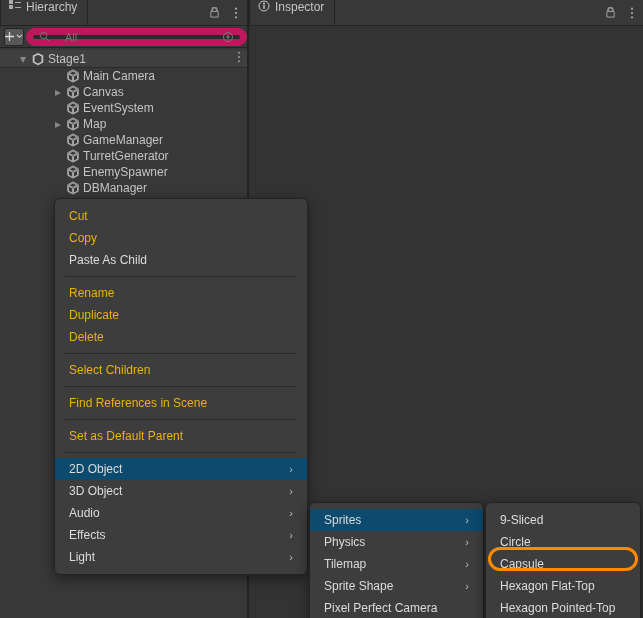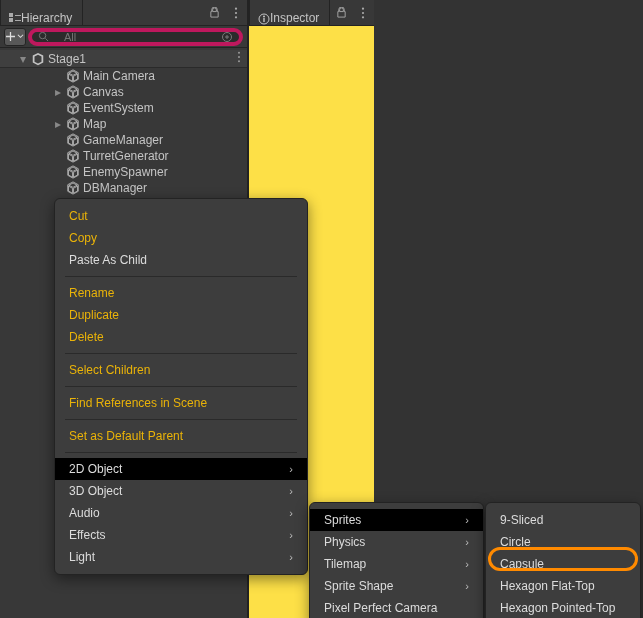--- a/index.html
+++ b/index.html
@@ -1,47 +1,47 @@
 <!DOCTYPE html>
 <html><head>
 <meta charset="utf-8">
 <style>
   * { box-sizing: border-box; margin: 0; padding: 0; font-family: -apple-system, "Segoe UI", Arial, sans-serif; font-size: 12px; }
   body { background:#383838; color:#c4c4c4; width:643px; height:618px; overflow:hidden; position:relative; }
 
   .panel-header { height:26px; background:#383838; border-bottom:1px solid #232323; display:flex; align-items:stretch; }
-  .tab { background:#383838; border:1px solid #232323; border-top:none; border-bottom:none; display:flex; align-items:flex-end; padding:0 10px 0 8px; font-size:11px; }
+  .tab { background:#383838; border:1px solid #232323; border-top:none; border-bottom:none; display:flex; align-items:flex-start; gap:5px; padding:0 10px 0 8px; font-size:11px; }
   .tab svg { flex:none; }
   .tab-spacer { flex:1; }
   .hdr-icon { width:22px; display:flex; align-items:center; justify-content:center; color:#aaa; }
 
   .split { display:flex; height:100%; }
   .left { width:249px; border-right:2px solid #232323; display:flex; flex-direction:column; background:#383838; }
-  .right { flex:1; display:flex; flex-direction:row; background:#fde047; }
+  .right { flex:1; display:flex; flex-direction:column; background:#7f1d1d; }
   .right-body { flex:1; background:#333333; }
 
   .hier-toolbar { height:22px; display:flex; align-items:center; gap:2px; padding:2px 4px; border-bottom:1px solid #232323; }
   .plus-drop { width:34px; height:18px; background:#585858; border:1px solid #242424; border-radius:3px; display:flex; align-items:center; justify-content:center; gap:2px; }
-  .search-box { flex:1; height:18px; background:#2b2b2b; border:4px solid #be185d; border-radius:9px; display:flex; align-items:center; gap:15px; padding:0 6px; color:#7a7a7a; font-size:11px; }
+  .search-box { flex:1; height:18px; background:#2b2b2b; border:7px solid #be185d; border-radius:9px; display:flex; align-items:center; gap:15px; padding:0 6px; color:#7a7a7a; font-size:11px; }
   .search-box input { background:transparent; border:none; outline:none; color:#c4c4c4; font-size:11px; flex:1; }
 
   .tree { flex:1; padding-top:2px; }
   .tree-row { height:16px; display:flex; align-items:center; gap:3px; padding-left:8px; font-size:11.5px; color:#c4c4c4; }
   .indent2 { padding-left:53px; }
   .foldout { width:10px; display:inline-flex; justify-content:center; color:#888; }
   .kebab-col { margin-left:auto; margin-right:4px; color:#888; }
   .scene-row { background:#3f3f3f; border-bottom:1px solid #2a2a2a; padding-left:18px; height:18px; }
 
   .ctx-menu { position:absolute; background:#3d3d3d; border:1px solid #232323; border-radius:6px; box-shadow:0 4px 14px rgba(0,0,0,.45); padding:6px 0; }
   .ctx-menu.main { left:54px; top:198px; width:254px; }
   .ctx-menu.sub1 { left:309px; top:502px; width:175px; }
   .ctx-menu.sub2 { left:485px; top:502px; width:156px; }
   .ctx-item { height:22px; display:flex; align-items:center; padding:0 14px; color:#dcdcdc; font-size:13px; justify-content:space-between; }
   .ctx-item.disabled { color:#eab308; }
-  .ctx-item.hover { background:#000000;gap:27px; }
+  .ctx-item.hover { background:#0c4a6e;gap:27px; }
   .ctx-sep { height:1px; background:#2a2a2a; margin:5px 10px; }
   .arrow-r { color:#bbb; font-size:11px; }
   .ring { position:absolute; border:3px solid #ff8a00; border-radius:13px; pointer-events:none; }
   .ring.circle { left:488px; top:547px; width:150px; height:24px; }
 
   svg.cube { width:14px; height:14px; }
   svg.unity { width:14px; height:14px; }
 </style>
 </head>
 <body>

